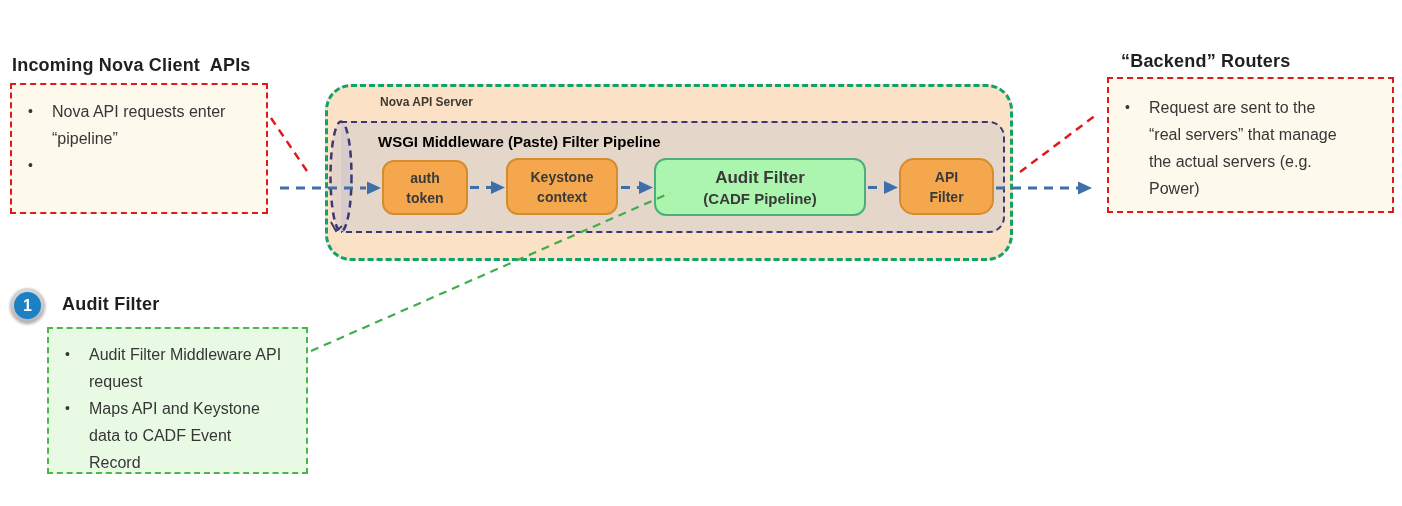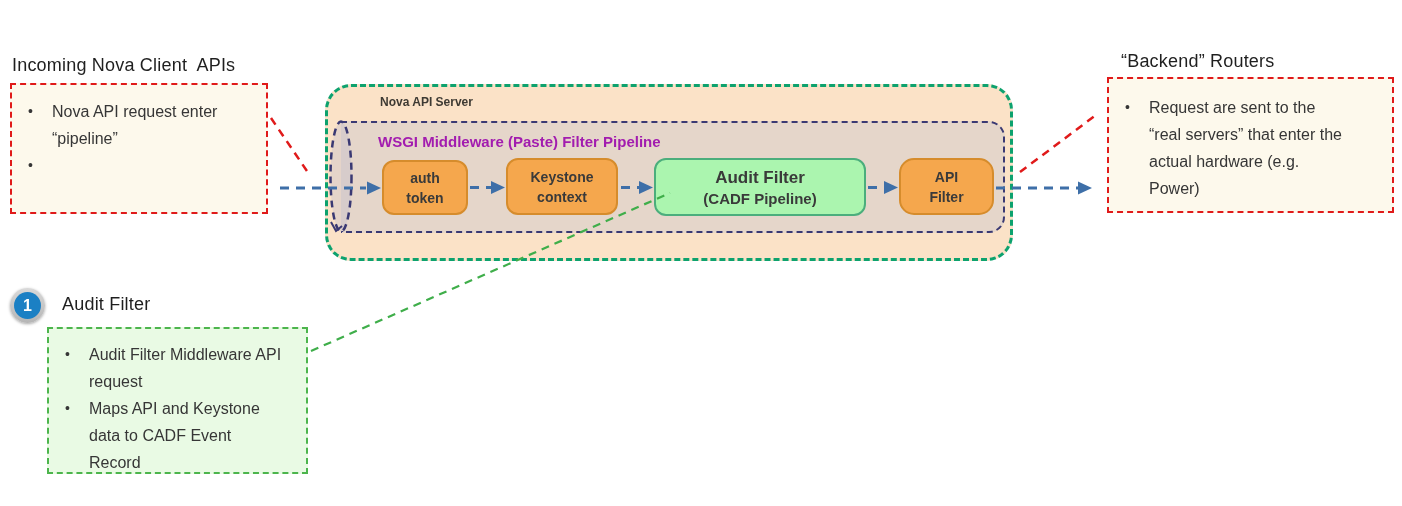--- a/index.html
+++ b/index.html
@@ -5,35 +5,35 @@
   :root{
     --red-border:#e01a1a; --cream:#fdf9ec; --peach:#fbe2c7; --green-outer:#0da26e;
     --tan:#e5d6ca; --indigo:#3a3973; --orange-fill:#f5a74d; --orange-border:#d68c2c;
     --audit-fill:#abf5af; --audit-border:#4bae7c; --callout-fill:#e9fae4; --callout-border:#4cb54c;
     --arrow-blue:#3e6fa8; --line-green:#3fae4a; --circle-blue:#1b80c4; --text-dark:#3a3a3a;
     --heading:#1f1f1f;
   }
   html,body{margin:0;padding:0;background:#fff;}
   .canvas{position:relative;width:1402px;height:506px;background:#fff;overflow:hidden;
           font-family:"Liberation Sans","DejaVu Sans",sans-serif;}
-  .heading{position:absolute;font-size:18px;font-weight:normal;color:var(--heading);
+  .heading{position:absolute;font-size:18px;font-weight:bold;color:var(--heading);
            white-space:pre;letter-spacing:.2px;}
   .note-box{position:absolute;box-sizing:border-box;background:var(--cream);
             border:2px dashed var(--red-border);padding:13px 8px 0 16px;}
   .note-box.green{background:var(--callout-fill);border:2px dashed var(--callout-border);}
   .bullet-row{display:flex;align-items:flex-start;font-size:16px;line-height:27px;color:#363636;}
   .bullet-dot{width:24px;flex:0 0 24px;text-align:left;font-size:14px;line-height:27px;color:#363636;}
   .bullet-text{max-width:196px;}
   .nova-box{position:absolute;left:325px;top:84px;width:688px;height:177px;box-sizing:border-box;
             background:var(--peach);border:3px dashed var(--green-outer);border-radius:26px;}
   .nova-title{position:absolute;left:52px;top:8px;font-size:12px;font-weight:bold;color:#3e3a33;}
   .wsgi-box{position:absolute;left:341px;top:121px;width:664px;height:112px;box-sizing:border-box;
             background:var(--tan);border:2.5px dashed var(--indigo);border-left:none;
             border-radius:0 16px 16px 0;}
-  .wsgi-title{position:absolute;left:37px;top:10px;font-size:15px;font-weight:bold;color:#a21caf;}
+  .wsgi-title{position:absolute;left:37px;top:10px;font-size:15px;font-weight:bold;color:#000000;}
   .stage{position:absolute;box-sizing:border-box;display:flex;flex-direction:column;
          align-items:center;justify-content:center;text-align:center;border-radius:12px;
          font-weight:bold;color:var(--text-dark);}
   .stage.orange{background:var(--orange-fill);border:2.5px solid var(--orange-border);}
   .stage.green{background:var(--audit-fill);border:2px solid var(--audit-border);}
   .stage .l1,.stage .l2{font-size:14px;line-height:20px;}
   .stage.green .l1{font-size:17px;line-height:23px;}
   .stage.green .l2{font-size:15px;line-height:20px;}
   .num-circle{position:absolute;left:10px;top:288px;width:35px;height:35px;border-radius:50%;
               background:linear-gradient(#d9d9d9,#b5b5b5);box-shadow:0 1px 3px rgba(0,0,0,.35);}
@@ -51,21 +51,21 @@
 </style>
 </head>
 <body>
 
 <div class="canvas">
 
   <div class="heading" style="left:12px;top:55px;">Incoming Nova Client  APIs</div>
   <div class="note-box" style="left:10px;top:83px;width:258px;height:131px;">
     <div class="bullet-row">
       <span class="bullet-dot">•</span>
-      <span class="bullet-text">Nova API request enter “pipeline”</span>
+      <span class="bullet-text">Nova API requests enter “pipeline”</span>
     </div>
     <div class="bullet-row">
       <span class="bullet-dot">•</span>
     </div>
   </div>
 
   <div class="nova-box">
     <div class="nova-title">Nova API Server</div>
   </div>
 
@@ -87,21 +87,21 @@
   </div>
   <div class="stage orange" style="left:899px;top:158px;width:95px;height:57px;border-radius:15px;">
     <span class="l1">API</span>
     <span class="l2">Filter</span>
   </div>
 
   <div class="heading" style="left:1121px;top:51px;">“Backend” Routers</div>
   <div class="note-box" style="left:1107px;top:77px;width:287px;height:136px;padding-top:15px;">
     <div class="bullet-row">
       <span class="bullet-dot">•</span>
-      <span class="bullet-text" style="max-width:200px;">Request are sent to the “real servers” that enter the actual hardware (e.g. Power)</span>
+      <span class="bullet-text" style="max-width:200px;">Request are sent to the “real servers” that manage the actual servers (e.g. Power)</span>
     </div>
   </div>
 
   <div class="num-circle">
     <div class="num-inner">1</div>
   </div>
   <div class="heading" style="left:62px;top:294px;">Audit Filter</div>
   <div class="note-box green" style="left:47px;top:327px;width:261px;height:147px;padding-top:12px;">
     <div class="bullet-row">
       <span class="bullet-dot">•</span>

